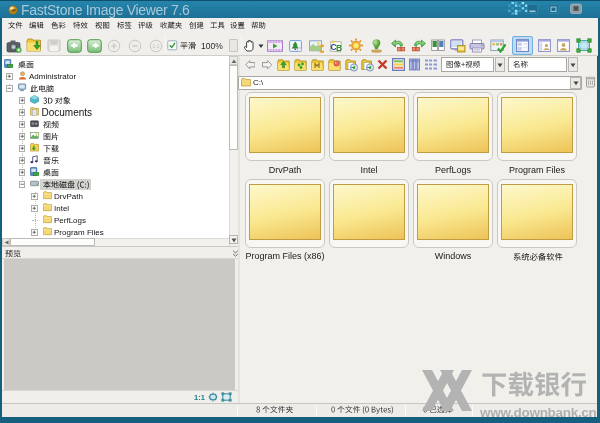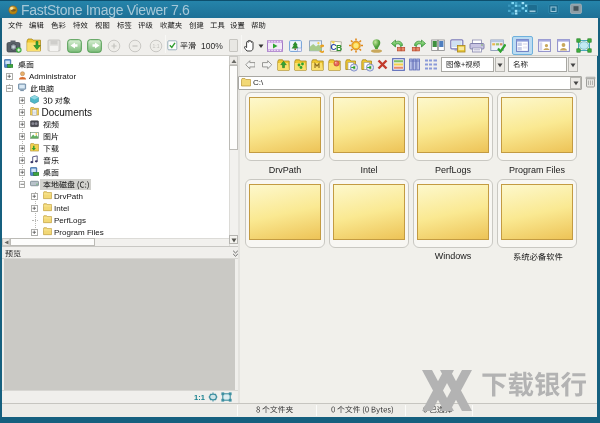--- a/index.html
+++ b/index.html
@@ -605,20 +605,21 @@
 <div style="position:absolute;left:333px;top:97px;width:72px;height:56px;background:linear-gradient(168deg,#fdf8cc 0%,#fae992 52%,#edc357 100%);border:1px solid #c39b42;"></div>
 <div style="position:absolute;left:319px;top:165px;width:100px;text-align:center;font-size:9px;line-height:11px;color:#1a1a1a;">Intel</div>
 <div style="position:absolute;left:413px;top:92px;width:80px;height:69px;background:#f8f7f3;border:1px solid #c9c8c2;border-radius:6px;"></div>
 <div style="position:absolute;left:417px;top:97px;width:72px;height:56px;background:linear-gradient(168deg,#fdf8cc 0%,#fae992 52%,#edc357 100%);border:1px solid #c39b42;"></div>
 <div style="position:absolute;left:403px;top:165px;width:100px;text-align:center;font-size:9px;line-height:11px;color:#1a1a1a;">PerfLogs</div>
 <div style="position:absolute;left:497px;top:92px;width:80px;height:69px;background:#f8f7f3;border:1px solid #c9c8c2;border-radius:6px;"></div>
 <div style="position:absolute;left:501px;top:97px;width:72px;height:56px;background:linear-gradient(168deg,#fdf8cc 0%,#fae992 52%,#edc357 100%);border:1px solid #c39b42;"></div>
 <div style="position:absolute;left:487px;top:165px;width:100px;text-align:center;font-size:9px;line-height:11px;color:#1a1a1a;">Program Files</div>
 <div style="position:absolute;left:245px;top:179px;width:80px;height:69px;background:#f8f7f3;border:1px solid #c9c8c2;border-radius:6px;"></div>
 <div style="position:absolute;left:249px;top:184px;width:72px;height:56px;background:linear-gradient(168deg,#fdf8cc 0%,#fae992 52%,#edc357 100%);border:1px solid #c39b42;"></div>
+<div style="position:absolute;left:235px;top:251px;width:100px;text-align:center;font-size:9px;line-height:11px;color:#1a1a1a;">Program Files (x86)</div>
 <div style="position:absolute;left:329px;top:179px;width:80px;height:69px;background:#f8f7f3;border:1px solid #c9c8c2;border-radius:6px;"></div>
 <div style="position:absolute;left:333px;top:184px;width:72px;height:56px;background:linear-gradient(168deg,#fdf8cc 0%,#fae992 52%,#edc357 100%);border:1px solid #c39b42;"></div>
 <div style="position:absolute;left:413px;top:179px;width:80px;height:69px;background:#f8f7f3;border:1px solid #c9c8c2;border-radius:6px;"></div>
 <div style="position:absolute;left:417px;top:184px;width:72px;height:56px;background:linear-gradient(168deg,#fdf8cc 0%,#fae992 52%,#edc357 100%);border:1px solid #c39b42;"></div>
 <div style="position:absolute;left:403px;top:251px;width:100px;text-align:center;font-size:9px;line-height:11px;color:#1a1a1a;">Windows</div>
 <div style="position:absolute;left:497px;top:179px;width:80px;height:69px;background:#f8f7f3;border:1px solid #c9c8c2;border-radius:6px;"></div>
 <div style="position:absolute;left:501px;top:184px;width:72px;height:56px;background:linear-gradient(168deg,#fdf8cc 0%,#fae992 52%,#edc357 100%);border:1px solid #c39b42;"></div>
 <svg style="position:absolute;left:512.1px;top:252.1px;" width="52" height="10" viewBox="0 0 52 10">
       <path transform="translate(1,7.9)" fill="#1a1a1a" d="M2.4 -1.9C1.9 -1.3 1.2 -0.6 0.6 -0.2C0.7 -0.2 1.0 0.0 1.1 0.2C1.8 -0.3 2.5 -1.0 3.0 -1.6ZM5.3 -1.6C6.0 -1.0 6.8 -0.3 7.2 0.2L7.8 -0.2C7.3 -0.7 6.5 -1.4 5.8 -1.9ZM5.5 -3.7C5.7 -3.5 6.0 -3.3 6.2 -3.0L2.5 -2.8C3.8 -3.4 5.0 -4.2 6.3 -5.1L5.8 -5.5C5.4 -5.1 4.9 -4.8 4.5 -4.5L2.4 -4.4C3.0 -4.8 3.7 -5.4 4.2 -5.9C5.3 -6.1 6.3 -6.2 7.1 -6.4L6.7 -6.9C5.3 -6.6 2.9 -6.3 0.9 -6.2C1.0 -6.1 1.0 -5.9 1.0 -5.7C1.8 -5.7 2.6 -5.8 3.3 -5.9C2.8 -5.3 2.2 -4.8 2.0 -4.7C1.7 -4.5 1.5 -4.3 1.3 -4.3C1.4 -4.2 1.5 -3.9 1.5 -3.8C1.7 -3.8 2.0 -3.9 3.6 -4.0C2.9 -3.5 2.3 -3.2 2.0 -3.1C1.5 -2.8 1.1 -2.6 0.9 -2.6C1.0 -2.4 1.0 -2.2 1.1 -2.0C1.3 -2.1 1.6 -2.2 3.9 -2.3V-0.2C3.9 -0.1 3.9 -0.0 3.7 -0.0C3.6 -0.0 3.2 -0.0 2.7 -0.0C2.8 0.1 2.9 0.4 2.9 0.6C3.5 0.6 3.9 0.6 4.2 0.5C4.5 0.4 4.5 0.2 4.5 -0.2V-2.4L6.6 -2.5C6.8 -2.3 7.0 -2.0 7.2 -1.8L7.7 -2.1C7.3 -2.6 6.6 -3.4 6.0 -3.9Z M14.1 -2.9V-0.3C14.1 0.3 14.2 0.5 14.8 0.5C14.9 0.5 15.4 0.5 15.5 0.5C16.1 0.5 16.2 0.2 16.3 -0.9C16.1 -1.0 15.8 -1.1 15.7 -1.2C15.7 -0.2 15.7 -0.0 15.5 -0.0C15.4 -0.0 15.0 -0.0 14.9 -0.0C14.7 -0.0 14.7 -0.1 14.7 -0.3V-2.9ZM12.5 -2.9C12.5 -1.3 12.3 -0.4 10.9 0.1C11.1 0.2 11.2 0.5 11.3 0.6C12.8 0.0 13.1 -1.0 13.1 -2.9ZM8.6 -0.4 8.8 0.2C9.5 -0.1 10.5 -0.4 11.4 -0.7L11.3 -1.2C10.3 -0.9 9.3 -0.6 8.6 -0.4ZM13.2 -6.8C13.4 -6.5 13.6 -6.1 13.7 -5.8H11.7V-5.2H13.2C12.8 -4.7 12.2 -3.9 12.0 -3.7C11.9 -3.6 11.7 -3.5 11.5 -3.5C11.6 -3.4 11.7 -3.0 11.7 -2.9C12.0 -3.0 12.3 -3.0 15.3 -3.3C15.4 -3.1 15.6 -2.9 15.7 -2.7L16.2 -3.0C15.9 -3.5 15.4 -4.3 14.9 -4.8L14.5 -4.6C14.6 -4.3 14.8 -4.1 15.0 -3.8L12.7 -3.6C13.1 -4.1 13.6 -4.7 13.9 -5.2H16.2V-5.8H13.8L14.3 -5.9C14.2 -6.2 14.0 -6.7 13.8 -7.0ZM8.8 -3.5C8.9 -3.6 9.1 -3.6 10.1 -3.8C9.8 -3.2 9.4 -2.8 9.3 -2.7C9.0 -2.4 8.8 -2.1 8.6 -2.1C8.7 -2.0 8.8 -1.6 8.8 -1.5C9.0 -1.6 9.3 -1.7 11.4 -2.2C11.3 -2.3 11.3 -2.5 11.4 -2.7L9.8 -2.4C10.4 -3.1 11.0 -4.0 11.6 -4.9L11.0 -5.2C10.8 -4.9 10.7 -4.6 10.5 -4.3L9.5 -4.2C10.0 -4.9 10.5 -5.8 10.9 -6.7L10.2 -7.0C9.9 -6.0 9.3 -4.9 9.1 -4.7C8.9 -4.4 8.7 -4.2 8.6 -4.2C8.7 -4.0 8.8 -3.6 8.8 -3.5Z M19.2 -6.5C19.9 -6.0 20.8 -5.3 21.3 -4.9L21.7 -5.4C21.2 -5.8 20.3 -6.5 19.6 -6.9ZM17.8 -4.5C17.7 -3.6 17.3 -2.4 16.9 -1.7L17.5 -1.5C17.9 -2.2 18.2 -3.4 18.4 -4.3ZM22.7 -3.9C23.3 -3.1 23.8 -2.0 24.1 -1.2L24.7 -1.5C24.4 -2.3 23.9 -3.4 23.3 -4.2ZM23.2 -6.5C22.4 -4.9 21.3 -3.4 19.8 -2.2V-5.0H19.2V-1.7C18.5 -1.2 17.7 -0.7 16.9 -0.3C17.0 -0.2 17.2 0.0 17.3 0.2C17.9 -0.1 18.6 -0.5 19.2 -0.9V-0.5C19.2 0.4 19.4 0.6 20.3 0.6C20.5 0.6 21.8 0.6 22.0 0.6C22.9 0.6 23.1 0.1 23.2 -1.3C23.0 -1.4 22.8 -1.5 22.6 -1.6C22.5 -0.3 22.5 -0.0 22.0 -0.0C21.7 -0.0 20.6 -0.0 20.4 -0.0C19.9 -0.0 19.8 -0.1 19.8 -0.5V-1.4C21.5 -2.7 22.8 -4.4 23.8 -6.2Z M30.6 -5.7C30.2 -5.3 29.6 -4.9 29.0 -4.6C28.5 -4.9 28.0 -5.2 27.6 -5.6L27.7 -5.7ZM28.0 -7.0C27.5 -6.3 26.7 -5.4 25.5 -4.9C25.7 -4.8 25.9 -4.6 26.0 -4.4C26.4 -4.7 26.8 -4.9 27.2 -5.2C27.5 -4.9 27.9 -4.6 28.4 -4.3C27.4 -3.9 26.2 -3.6 25.1 -3.4C25.3 -3.3 25.4 -3.0 25.4 -2.9C26.6 -3.1 27.9 -3.4 29.0 -4.0C30.1 -3.5 31.3 -3.1 32.6 -3.0C32.7 -3.1 32.8 -3.4 33.0 -3.5C31.8 -3.7 30.7 -3.9 29.7 -4.3C30.5 -4.8 31.2 -5.3 31.6 -6.0L31.2 -6.3L31.1 -6.3H28.2C28.4 -6.5 28.5 -6.7 28.6 -6.9ZM27.0 -1.1H28.7V-0.1H27.0ZM27.0 -1.6V-2.4H28.7V-1.6ZM31.1 -1.1V-0.1H29.4V-1.1ZM31.1 -1.6H29.4V-2.4H31.1ZM26.3 -3.0V0.7H27.0V0.4H31.1V0.6H31.8V-3.0Z M38.1 -7.0C37.9 -5.7 37.6 -4.5 37.0 -3.7C37.2 -3.6 37.4 -3.4 37.5 -3.3C37.9 -3.8 38.1 -4.4 38.3 -5.1H40.5C40.4 -4.5 40.2 -3.9 40.1 -3.5L40.6 -3.4C40.8 -3.9 41.0 -4.8 41.2 -5.6L40.7 -5.7L40.7 -5.7H38.5C38.6 -6.1 38.7 -6.5 38.7 -6.9ZM38.7 -4.3V-4.0C38.7 -2.8 38.6 -1.1 36.8 0.2C37.0 0.3 37.2 0.5 37.3 0.7C38.3 -0.1 38.8 -1.0 39.1 -1.9C39.4 -0.8 40.0 0.2 40.8 0.7C40.9 0.5 41.1 0.3 41.2 0.1C40.2 -0.4 39.6 -1.7 39.3 -3.2C39.3 -3.5 39.3 -3.7 39.3 -4.0V-4.3ZM34.0 -2.8C34.0 -2.8 34.3 -2.9 34.6 -2.9H35.5V-1.7L33.5 -1.4L33.7 -0.8L35.5 -1.1V0.6H36.1V-1.2L37.2 -1.3L37.2 -1.9L36.1 -1.8V-2.9H37.1V-3.4H36.1V-4.7H35.5V-3.4H34.6C34.9 -4.0 35.1 -4.7 35.4 -5.4H37.2V-6.0H35.6C35.7 -6.3 35.7 -6.5 35.8 -6.8L35.2 -7.0C35.1 -6.6 35.1 -6.3 35.0 -6.0H33.6V-5.4H34.8C34.6 -4.7 34.3 -4.2 34.2 -4.0C34.1 -3.6 33.9 -3.3 33.8 -3.3C33.8 -3.2 33.9 -2.9 34.0 -2.8Z M44.1 -2.8V-2.2H46.5V0.7H47.1V-2.2H49.4V-2.8H47.1V-4.7H49.0V-5.3H47.1V-6.9H46.5V-5.3H45.4C45.5 -5.6 45.6 -6.0 45.7 -6.4L45.1 -6.6C44.9 -5.5 44.5 -4.4 44.1 -3.7C44.2 -3.6 44.5 -3.5 44.6 -3.4C44.8 -3.7 45.0 -4.2 45.2 -4.7H46.5V-2.8ZM43.7 -6.9C43.3 -5.7 42.5 -4.4 41.8 -3.6C41.9 -3.5 42.1 -3.2 42.1 -3.0C42.4 -3.3 42.6 -3.6 42.9 -4.0V0.6H43.5V-5.0C43.8 -5.5 44.1 -6.2 44.3 -6.8Z"></path>
     </svg>
@@ -640,12 +641,13 @@
 <g fill="#b3b3b3">
 <path d="M0 0 L10 0 L32 41 L22 41 Z"></path>
 <path d="M32 0 L22 0 L0 41 L10 41 Z"></path>
 <path d="M18 0 L28 0 L50 41 L40 41 Z"></path>
 <path d="M50 0 L40 0 L18 41 L28 41 Z"></path>
 </g>
 </svg>
 <svg style="position:absolute;left:480.0px;top:369.3px;" width="108" height="33" viewBox="0 0 108 33">
       <path transform="translate(1,25.2)" fill="#b3b3b3" d="M1.4 -20.6V-17.4H11.0V2.3H14.4V-10.4C17.1 -8.8 20.1 -6.9 21.7 -5.5L24.0 -8.4C22.0 -10.1 17.9 -12.4 15.0 -13.8L14.4 -13.1V-17.4H25.1V-20.6Z M46.0 -20.8C47.1 -19.7 48.4 -18.1 49.0 -17.0L51.4 -18.6C50.8 -19.7 49.4 -21.2 48.3 -22.3ZM28.0 -2.9 28.2 -0.1 34.6 -0.6V2.3H37.6V-0.9L41.7 -1.3L41.7 -3.8L37.6 -3.6V-5.0H41.3L41.3 -7.7H37.6V-9.2H34.6V-7.7H32.1C32.6 -8.3 33.1 -9.0 33.5 -9.8H41.6V-12.3H34.9L35.6 -13.8L33.6 -14.3H42.4C42.6 -10.2 43.1 -6.5 43.9 -3.7C42.7 -2.1 41.3 -0.7 39.7 0.4C40.5 0.9 41.4 1.9 41.8 2.6C43.0 1.7 44.1 0.6 45.1 -0.5C46.0 1.1 47.2 2.1 48.7 2.1C50.9 2.1 51.8 1.0 52.3 -3.1C51.5 -3.4 50.5 -4.1 49.9 -4.8C49.7 -2.0 49.5 -0.9 49.0 -0.9C48.3 -0.9 47.6 -1.8 47.1 -3.3C48.8 -5.9 50.1 -9.0 51.0 -12.3L48.2 -13.1C47.7 -11.1 47.0 -9.2 46.1 -7.4C45.8 -9.4 45.6 -11.8 45.4 -14.3H51.9V-16.7H45.3C45.3 -18.6 45.3 -20.5 45.3 -22.5H42.2C42.2 -20.5 42.2 -18.6 42.3 -16.7H36.5V-18.3H40.9V-20.7H36.5V-22.5H33.5V-20.7H29.0V-18.3H33.5V-16.7H27.7V-14.3H32.4C32.1 -13.6 31.9 -12.9 31.6 -12.3H28.1V-9.8H30.4C30.1 -9.3 29.8 -8.9 29.7 -8.7C29.2 -8.0 28.8 -7.5 28.3 -7.4C28.7 -6.7 29.1 -5.2 29.3 -4.6C29.5 -4.9 30.5 -5.0 31.5 -5.0H34.6V-3.3Z M74.3 -14.1V-12.0H68.4V-14.1ZM74.3 -16.7H68.4V-18.7H74.3ZM65.5 2.4C66.1 2.0 67.1 1.6 72.3 0.3C72.2 -0.4 72.1 -1.6 72.2 -2.5L68.4 -1.7V-9.2H69.8C71.0 -4.0 73.1 0.1 76.8 2.3C77.3 1.4 78.2 0.2 78.8 -0.5C77.2 -1.2 75.8 -2.5 74.8 -4.0C75.9 -4.7 77.3 -5.8 78.5 -6.7L76.5 -9.0C75.7 -8.1 74.5 -7.1 73.5 -6.3C73.1 -7.2 72.7 -8.2 72.4 -9.2H77.1V-21.4H65.3V-2.4C65.3 -1.1 64.6 -0.4 64.1 -0.1C64.6 0.5 65.2 1.7 65.5 2.4ZM57.8 2.4C58.3 1.9 59.3 1.4 64.4 -1.1C64.2 -1.8 64.0 -3.1 63.9 -3.9L60.9 -2.5V-6.7H64.2V-9.6H60.9V-12.2H63.7V-15.0H56.8C57.2 -15.6 57.7 -16.2 58.1 -16.9H63.8V-19.9H59.7C59.9 -20.5 60.2 -21.0 60.3 -21.6L57.6 -22.4C56.8 -20.1 55.3 -17.9 53.8 -16.4C54.2 -15.6 55.0 -14.0 55.2 -13.3C55.5 -13.6 55.9 -13.9 56.2 -14.3V-12.2H57.8V-9.6H54.6V-6.7H57.8V-2.3C57.8 -1.1 57.1 -0.5 56.6 -0.2C57.0 0.4 57.6 1.6 57.8 2.4Z M91.3 -21.0V-18.0H104.3V-21.0ZM86.2 -22.5C85.0 -20.7 82.4 -18.3 80.2 -16.9C80.7 -16.2 81.6 -14.9 82.0 -14.2C84.5 -16.0 87.4 -18.7 89.3 -21.3ZM90.2 -13.6V-10.6H98.0V-1.4C98.0 -1.0 97.9 -0.9 97.4 -0.9C96.9 -0.8 95.2 -0.8 93.7 -0.9C94.1 0.0 94.5 1.4 94.6 2.3C97.0 2.3 98.7 2.3 99.8 1.8C101.0 1.3 101.3 0.4 101.3 -1.3V-10.6H105.0V-13.6ZM87.2 -16.7C85.5 -13.7 82.6 -10.7 79.9 -8.8C80.5 -8.1 81.6 -6.7 82.1 -6.0C82.8 -6.6 83.5 -7.3 84.2 -8.0V2.4H87.4V-11.5C88.5 -12.9 89.5 -14.2 90.3 -15.6Z"></path>
     </svg>
+<div style="position:absolute;left:480px;top:404.5px;font-size:13.5px;line-height:15.5px;color:#b0b0b0;white-space:nowrap;font-weight:bold;letter-spacing:-0.3px;">www.downbank.cn</div>
 </div>
 </body></html>

